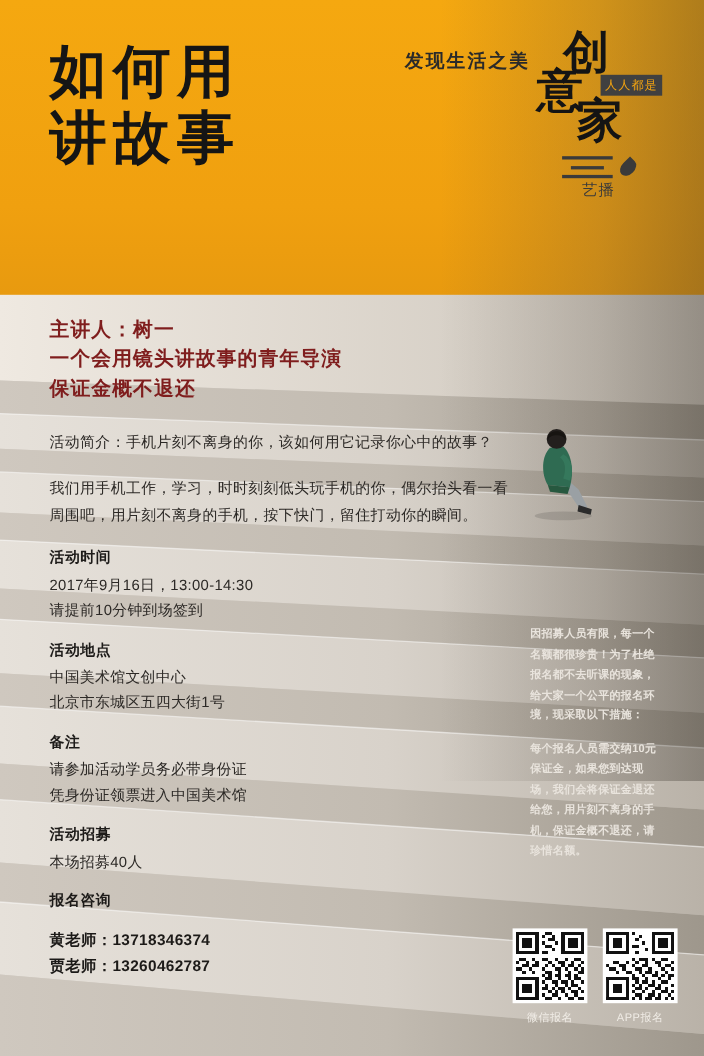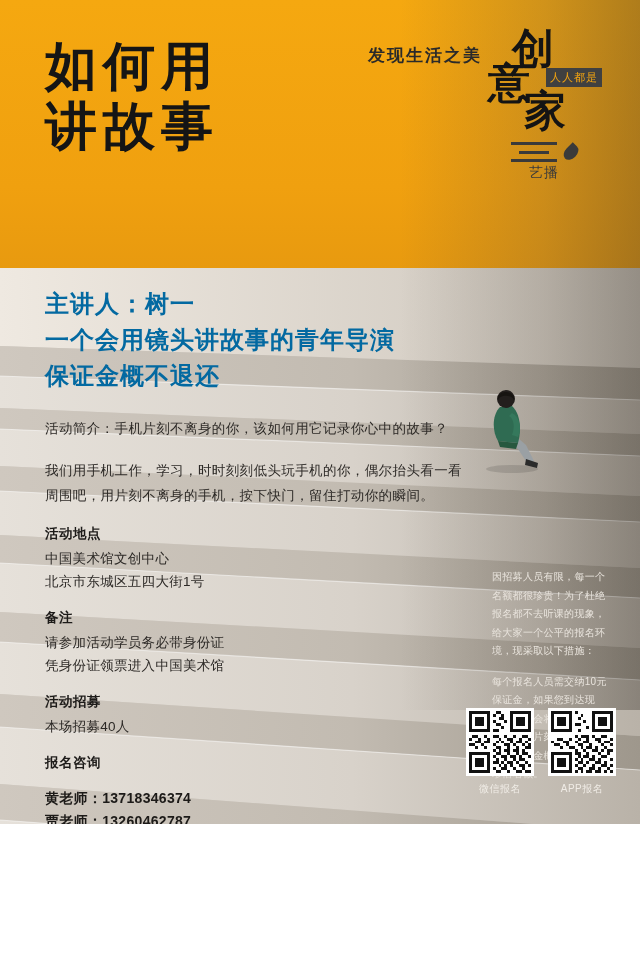--- a/index.html
+++ b/index.html
@@ -6,21 +6,21 @@
     margin: 0;
     padding: 0;
     background: #ffffff;
   }
   body {
     font-family: "Liberation Sans", "DejaVu Sans", sans-serif;
   }
   .poster {
     position: relative;
     width: 640px;
-    height: 824px;
+    height: 960px;
     overflow: hidden;
     background: #d9d4cd;
   }
 
   
   .orange-band {
     position: absolute;
     left: 0; top: 0;
     width: 640px; height: 268px;
     background: #f2a310;
@@ -146,23 +146,23 @@
 
   
   .content {
     position: absolute;
     left: 45px; top: 286px;
     width: 420px;
     z-index: 5;
     color: #23201d;
   }
   .speaker-line {
-    font-size: 24px;
-    font-weight: bold;
-    color: #0369a1;
+    font-size: 18px;
+    font-weight: bold;
+    color: #7f1d1d;
     line-height: 1.5;
     letter-spacing: 1px;
     font-family: Liberation Serif, serif;
   }
   .speaker-block { margin-bottom: 22px; }
 
   .para {
     font-size: 13.5px;
     line-height: 1.9;
     color: #2c2926;
@@ -187,27 +187,28 @@
     font-size: 14px;
     font-weight: bold;
     color: #1c1a18;
     line-height: 1.7;
     letter-spacing: 0.3px;
   }
 
   
   .fineprint {
     position: absolute;
-    right: 28px; top: 568px;
+    right: 38px; top: 568px;
     width: 120px;
     z-index: 5;
     color: #e9e4dd;
     font-size: 10px;
     line-height: 1.85;
     letter-spacing: 0.3px;
+    font-weight: bold;
   }
   .fineprint p { margin: 0 0 12px 0; }
 
   
   .qr-area {
     position: absolute;
     right: 24px; bottom: 28px;
     z-index: 6;
     display: flex;
     gap: 14px;
@@ -342,20 +343,25 @@
 
     <div class="speaker-block">
       <div class="speaker-line">主讲人：树一</div>
       <div class="speaker-line">一个会用镜头讲故事的青年导演</div>
       <div class="speaker-line">保证金概不退还</div>
     </div>
 
     <div class="para">活动简介：手机片刻不离身的你，该如何用它记录你心中的故事？</div>
     <div class="para">我们用手机工作，学习，时时刻刻低头玩手机的你，偶尔抬头看一看周围吧，用片刻不离身的手机，按下快门，留住打动你的瞬间。</div>
 
+    <div class="section">
+      <div class="sec-title">活动时间</div>
+      <div class="sec-line">2017年9月16日，13:00-14:30</div>
+      <div class="sec-line">请提前10分钟到场签到</div>
+    </div>
 
     <div class="section">
       <div class="sec-title">活动地点</div>
       <div class="sec-line">中国美术馆文创中心</div>
       <div class="sec-line">北京市东城区五四大街1号</div>
     </div>
 
     <div class="section">
       <div class="sec-title">备注</div>
       <div class="sec-line">请参加活动学员务必带身份证</div>

